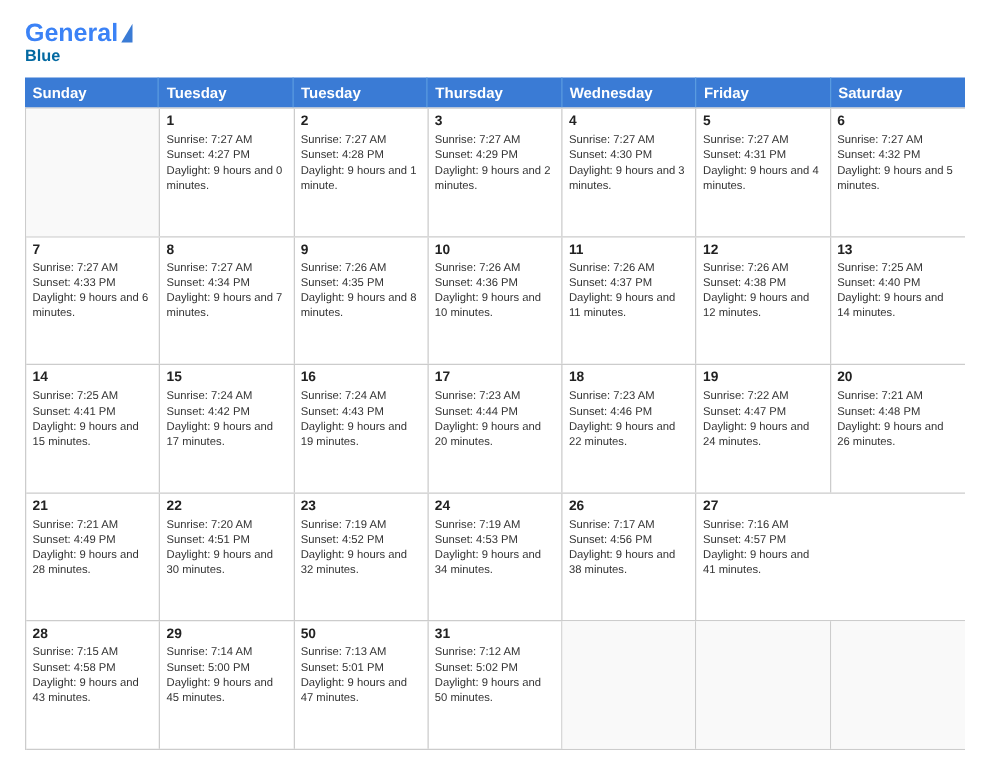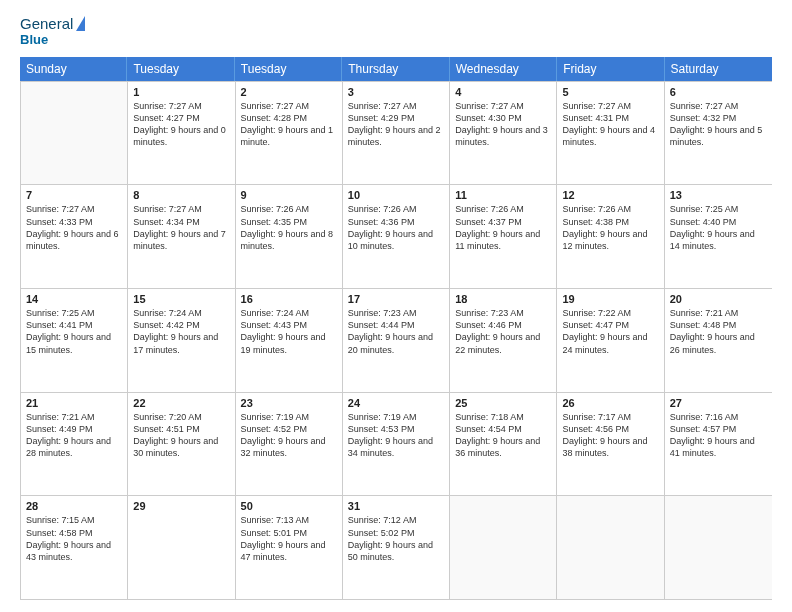--- a/index.html
+++ b/index.html
@@ -48,21 +48,21 @@
       flex-direction: column;
     }
     .cal-header {
       display: grid;
       grid-template-columns: repeat(7, 1fr);
       background: #3a7bd5;
     }
     .cal-header-cell {
       color: #fff;
       font-size: 12px;
-      font-weight: normal;
+      font-weight: bold;
       padding: 5px 6px;
       text-align: left;
       border-right: 1px solid #5a9be0;
     }
     .cal-header-cell:last-child { border-right: none; }
     .cal-body {
       flex: 1;
       display: flex;
       flex-direction: column;
       border-left: 1px solid #ccc;
@@ -98,21 +98,21 @@
     }
   </style>
 </head>
 <body>
 
 <div class="page">
   <div class="header">
     <div class="logo">
   <div style="display:flex;align-items:flex-start;">
     <div>
-      <div style="font-size:15px;font-weight:normal;color:#0c4a6e;line-height:1.1;display:flex;align-items:center;">
+      <div style="font-size:20px;font-weight:bold;color:#3b82f6;line-height:1.1;display:flex;align-items:center;">
         <span>General</span>
               <span style="display:inline-block;width:0;height:0;border-left:9px solid transparent;border-right:0px solid transparent;border-bottom:15px solid #3a7bd5;margin-left:3px;margin-top:-2px;"></span>
       </div>
       <div style="font-size:13px;font-weight:bold;color:#0369a1;line-height:1.1;">Blue</div>
     </div>
   </div>
 </div>
     <div class="title-section">
       <div class="main-title"></div>
       <div class="subtitle"></div>
@@ -228,39 +228,36 @@
           </div>
           <div class="cal-cell">
             <span class="day-num">23</span>
             <div class="info">Sunrise: 7:19 AM<br>Sunset: 4:52 PM<br>Daylight: 9 hours and 32 minutes.</div>
           </div>
           <div class="cal-cell">
             <span class="day-num">24</span>
             <div class="info">Sunrise: 7:19 AM<br>Sunset: 4:53 PM<br>Daylight: 9 hours and 34 minutes.</div>
           </div>
           <div class="cal-cell">
-            <span class="day-num">25</span>
-            <div class="info">Sunrise: 7:18 AM<br>Sunset: 4:54 PM<br>Daylight: 9 hours and 36 minutes.</div>
-          </div>
-          <div class="cal-cell">
             <span class="day-num">26</span>
             <div class="info">Sunrise: 7:17 AM<br>Sunset: 4:56 PM<br>Daylight: 9 hours and 38 minutes.</div>
           </div>
           <div class="cal-cell">
             <span class="day-num">27</span>
             <div class="info">Sunrise: 7:16 AM<br>Sunset: 4:57 PM<br>Daylight: 9 hours and 41 minutes.</div>
           </div>
         </div>
         <div class="cal-row">
           <div class="cal-cell">
             <span class="day-num">28</span>
             <div class="info">Sunrise: 7:15 AM<br>Sunset: 4:58 PM<br>Daylight: 9 hours and 43 minutes.</div>
           </div>
           <div class="cal-cell">
             <span class="day-num">29</span>
+            <div class="info">Sunrise: 7:14 AM<br>Sunset: 5:00 PM<br>Daylight: 9 hours and 45 minutes.</div>
           </div>
           <div class="cal-cell">
             <span class="day-num">50</span>
             <div class="info">Sunrise: 7:13 AM<br>Sunset: 5:01 PM<br>Daylight: 9 hours and 47 minutes.</div>
           </div>
           <div class="cal-cell">
             <span class="day-num">31</span>
             <div class="info">Sunrise: 7:12 AM<br>Sunset: 5:02 PM<br>Daylight: 9 hours and 50 minutes.</div>
           </div>
           <div class="cal-cell empty"></div>

